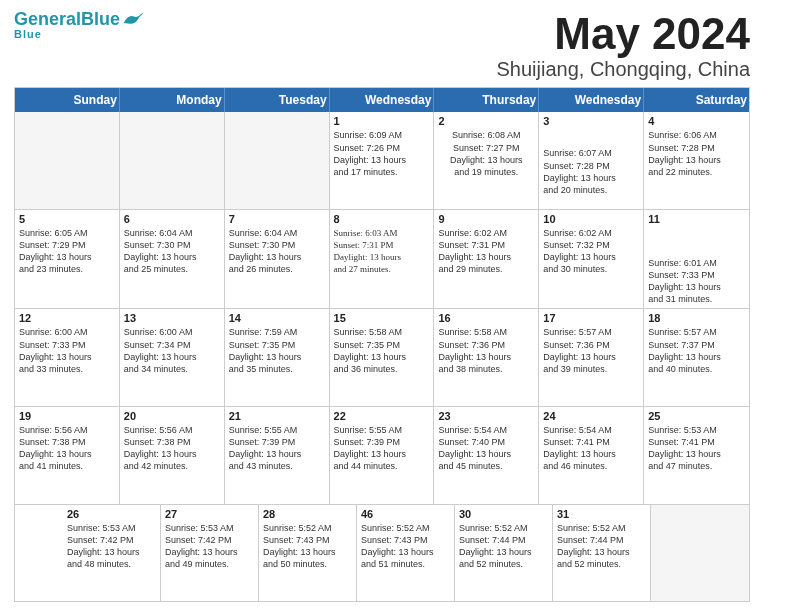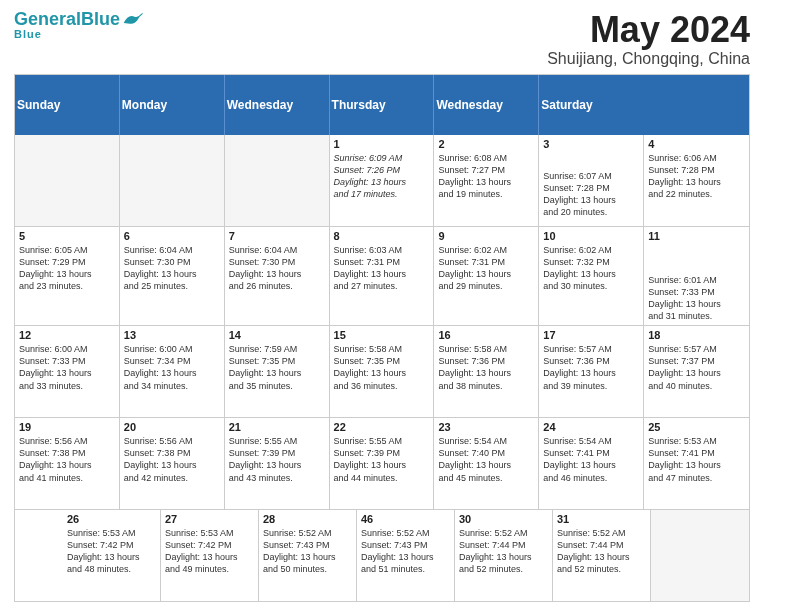--- a/index.html
+++ b/index.html
@@ -50,47 +50,47 @@
     .logo-subtext {
       font-size: 11px;
       color: #2196a8;
       font-weight: bold;
       letter-spacing: 1px;
     }
     .title-block {
       text-align: right;
     }
     .month-title {
-      font-size: 36px;
+      font-size: 44px;
       font-weight: bold;
       color: #222;
       line-height: 1.1;
     }
     .location-title {
-      font-size: 16px;
+      font-size: 20px;
       color: #444;
       font-weight: normal;
     }
     .calendar {
       flex: 1;
       display: flex;
       flex-direction: column;
       border: 1px solid #ccc;
     }
     .cal-header {
       display: grid;
       grid-template-columns: repeat(7, 1fr);
       background: #2b6cb0;
     }
     .cal-header-cell {
       color: #fff;
       font-size: 12px;
       font-weight: bold;
-      text-align: left;
-      padding: 23px 2px;
+      text-align: right;
+      padding: 5px 2px;
       border-right: 1px solid #5a8fd0;
     }
     .cal-header-cell:last-child { border-right: none; }
     .cal-body {
       flex: 1;
       display: flex;
       flex-direction: column;
     }
     .cal-row {
       display: grid;
@@ -141,40 +141,41 @@
     <div class="title-block">
       <div class="month-title">May 2024</div>
       <div class="location-title">Shuijiang, Chongqing, China</div>
     </div>
   </div>
 
   <div class="calendar">
     <div class="cal-header">
       <div class="cal-header-cell">Sunday</div>
       <div class="cal-header-cell">Monday</div>
+      <div class="cal-header-cell">Tuesday</div>
       <div class="cal-header-cell">Wednesday</div>
       <div class="cal-header-cell">Thursday</div>
       <div class="cal-header-cell">Wednesday</div>
       <div class="cal-header-cell">Saturday</div>
     </div>
     <div class="cal-body" id="cal-body">
     <div class="cal-row">
           <div class="cal-cell empty"></div>
           <div class="cal-cell empty"></div>
           <div class="cal-cell empty"></div>
           <div class="cal-cell">
             <div class="day-num">1</div>
-            <div class="cell-text" style="white-space: pre-line; font-style: italic;">Sunrise: 6:09 AM
+            <div class="cell-text" style="white-space: pre-line;">Sunrise: 6:09 AM
 Sunset: 7:26 PM
 Daylight: 13 hours
 and 17 minutes.</div>
           </div>
           <div class="cal-cell">
             <div class="day-num">2</div>
-            <div class="cell-text" style="white-space: pre-line;">Sunrise: 6:08 AM
+            <div class="cell-text" style="white-space: pre-line; text-align: center;">Sunrise: 6:08 AM
 Sunset: 7:27 PM
 Daylight: 13 hours
 and 19 minutes.</div>
           </div>
           <div class="cal-cell">
             <div class="day-num">3</div>
             <div class="cell-text" style="white-space: pre-line; margin-top: 20px;">Sunrise: 6:07 AM
 Sunset: 7:28 PM
 Daylight: 13 hours
 and 20 minutes.</div>
@@ -204,21 +205,21 @@
           </div>
           <div class="cal-cell">
             <div class="day-num">7</div>
             <div class="cell-text" style="white-space: pre-line;">Sunrise: 6:04 AM
 Sunset: 7:30 PM
 Daylight: 13 hours
 and 26 minutes.</div>
           </div>
           <div class="cal-cell">
             <div class="day-num">8</div>
-            <div class="cell-text" style="white-space: pre-line;">Sunrise: 6:03 AM
+            <div class="cell-text" style="white-space: pre-line; font-family: Liberation Serif, serif;">Sunrise: 6:03 AM
 Sunset: 7:31 PM
 Daylight: 13 hours
 and 27 minutes.</div>
           </div>
           <div class="cal-cell">
             <div class="day-num">9</div>
             <div class="cell-text" style="white-space: pre-line;">Sunrise: 6:02 AM
 Sunset: 7:31 PM
 Daylight: 13 hours
 and 29 minutes.</div>

